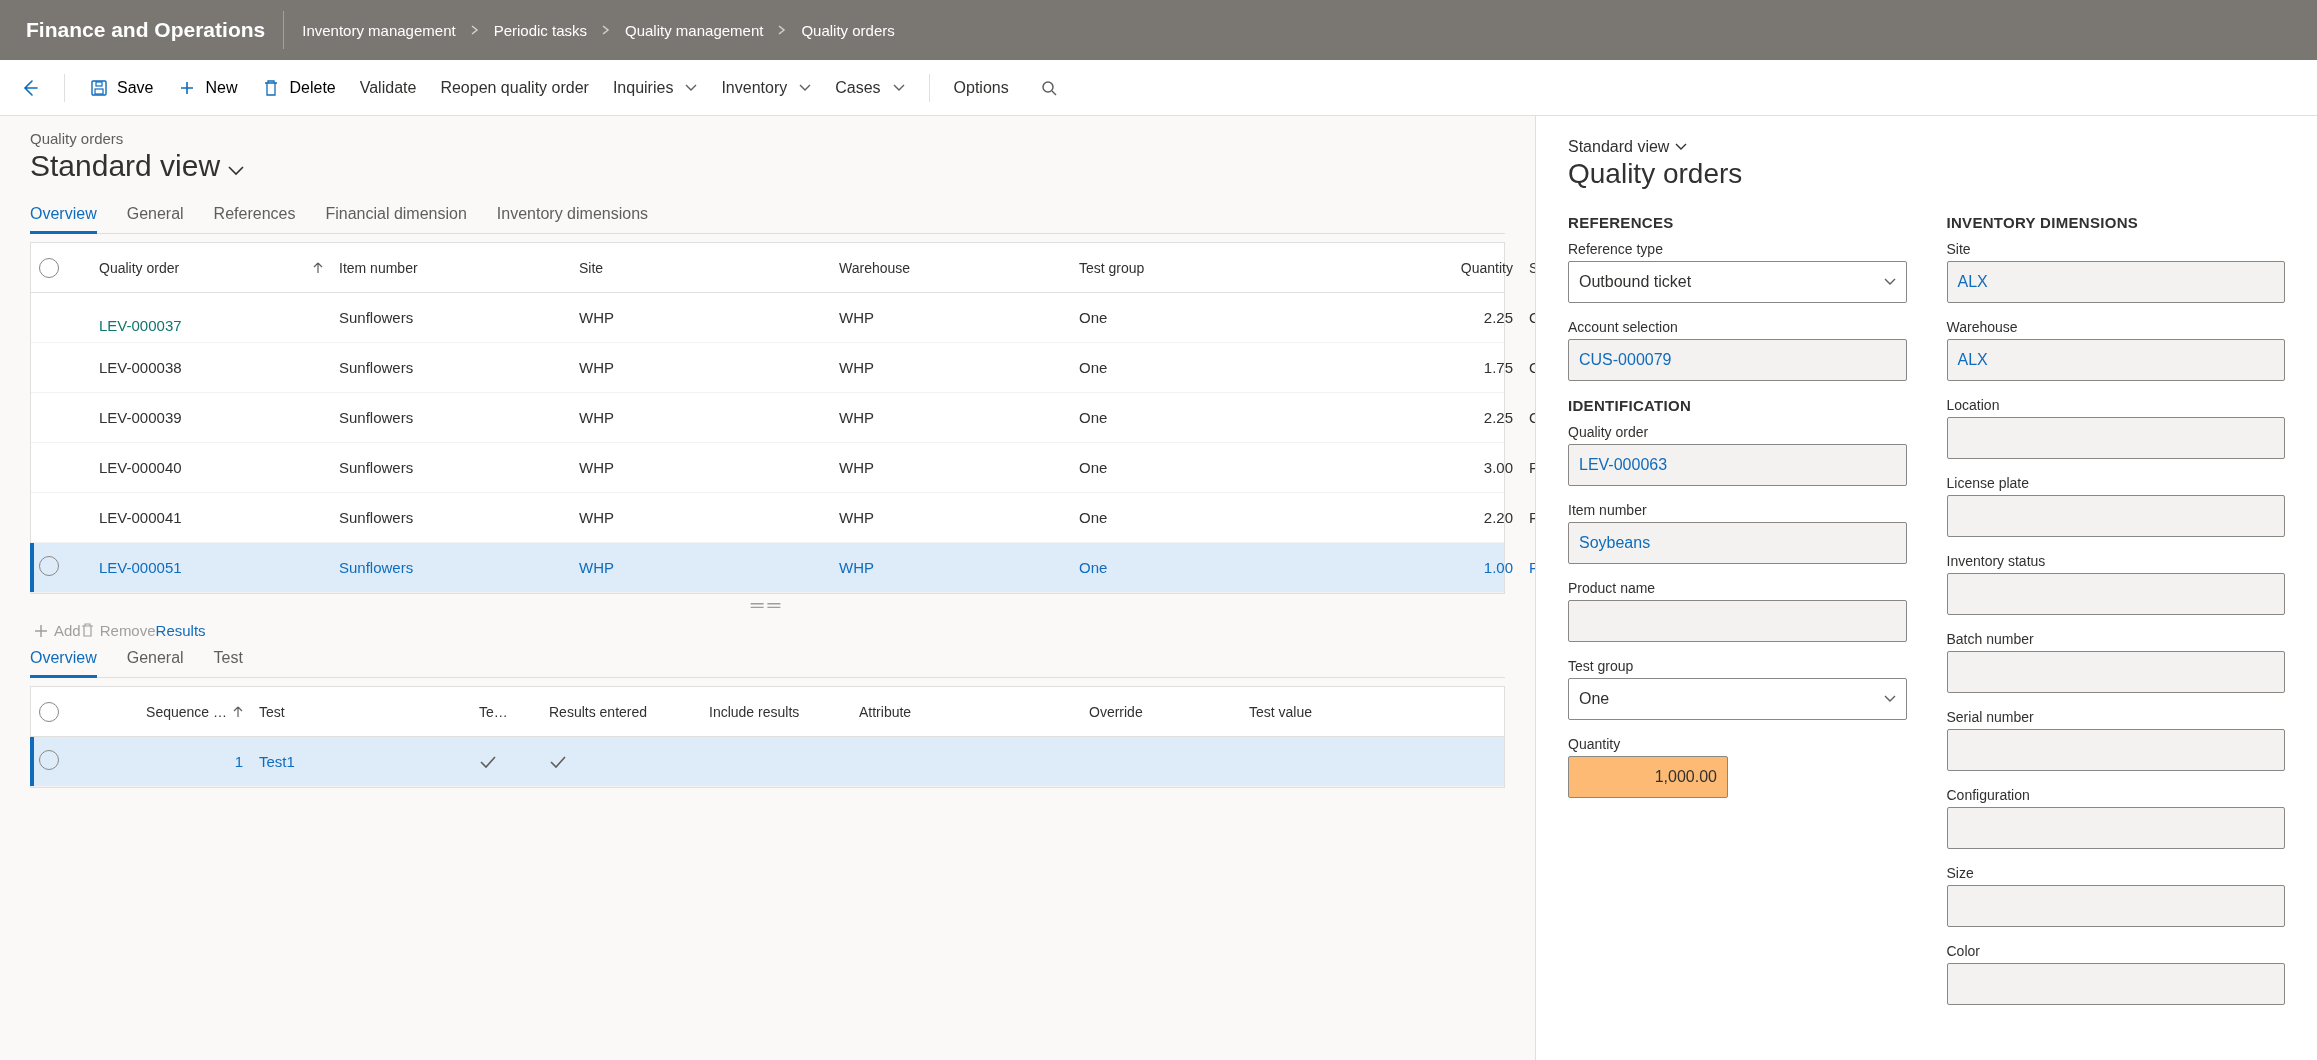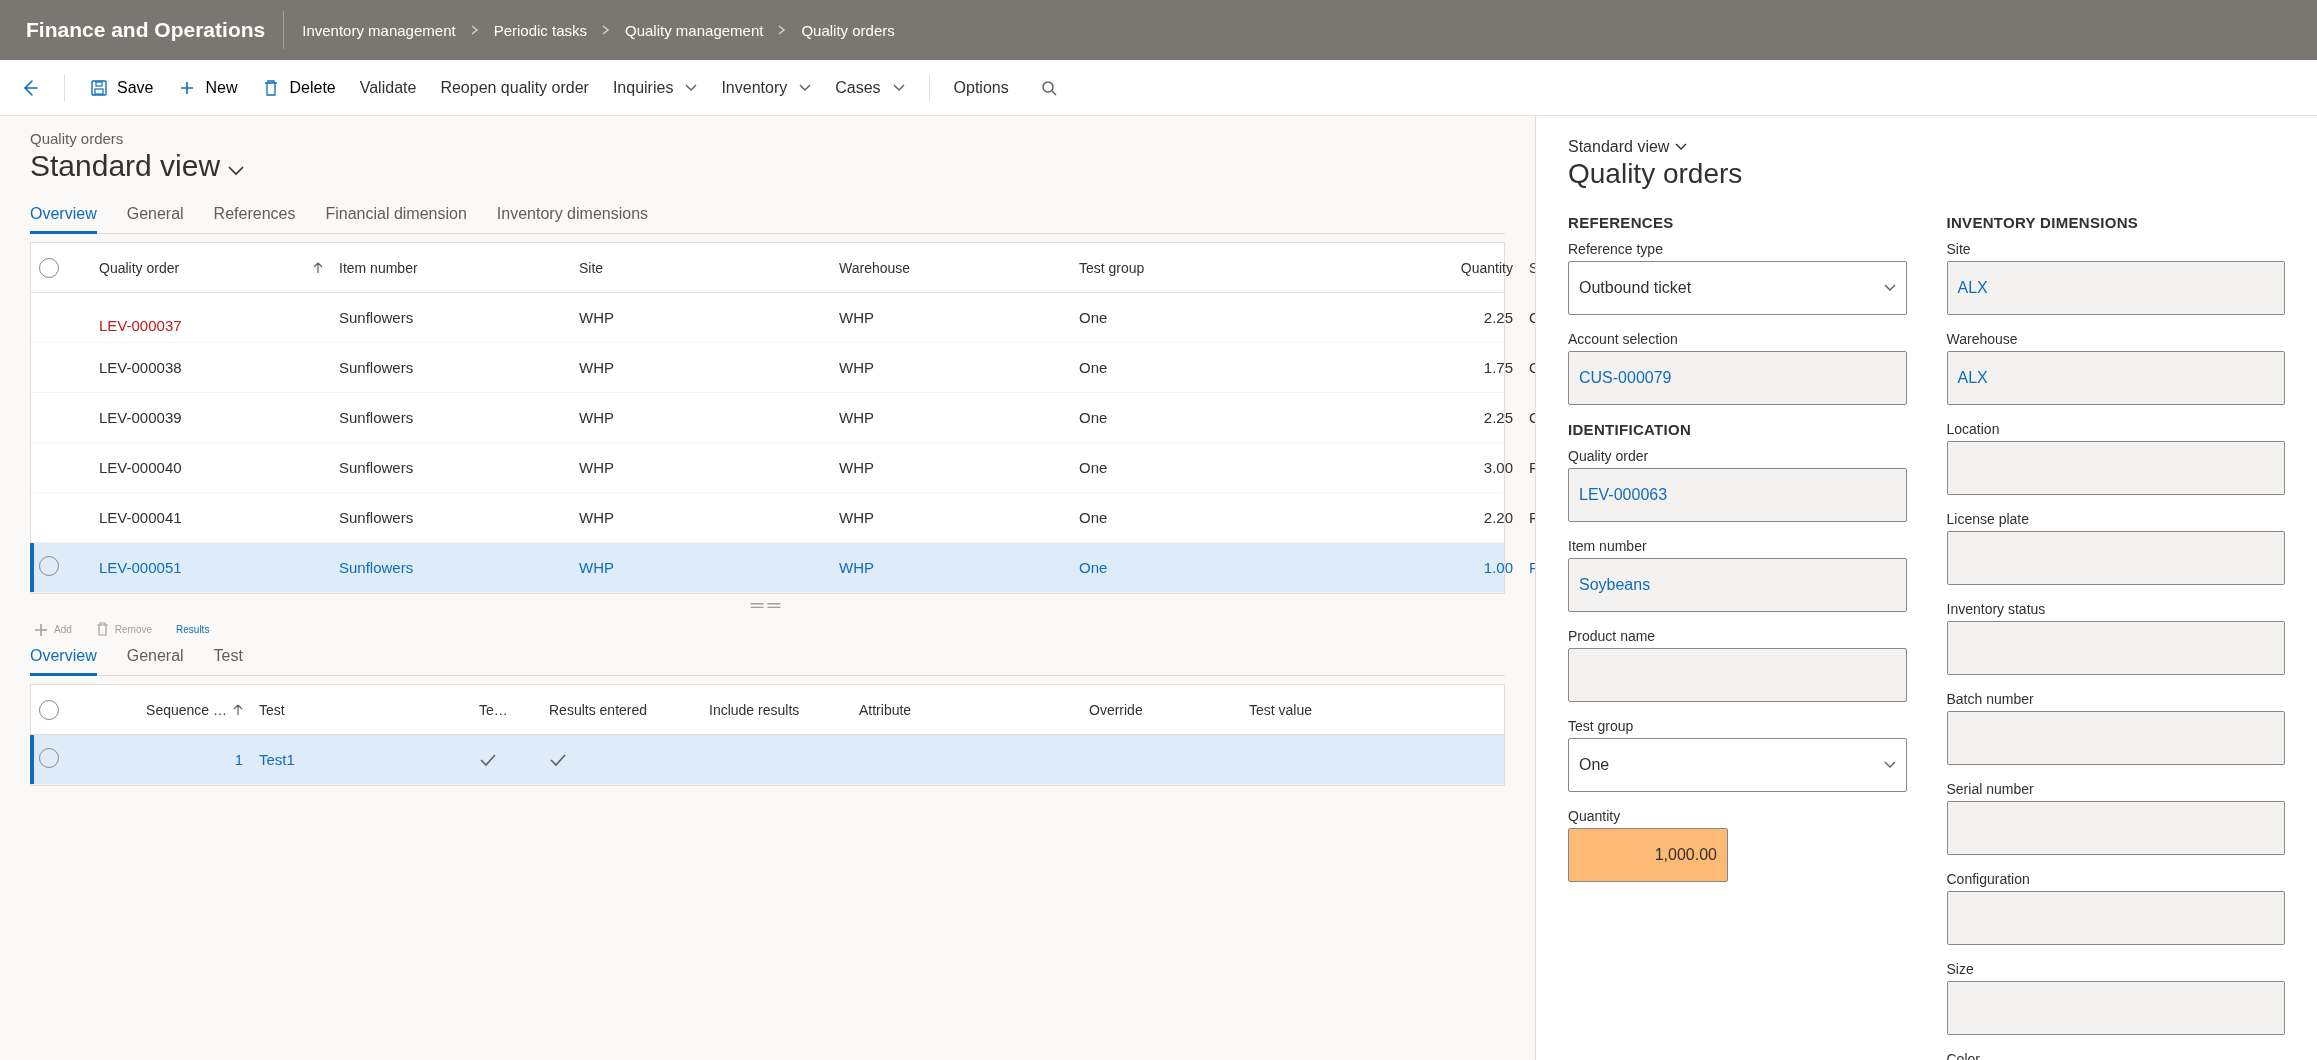--- a/index.html
+++ b/index.html
@@ -46,36 +46,36 @@
   .grid-row .cell { padding:0 8px; white-space:nowrap; overflow:hidden; text-overflow:ellipsis; }
   .grid-row .cell.r { text-align:right; }
   .grid-row.selected { background: #deecf9; }
   .grid-row.selected { position:relative; }
   .grid-row.selected::before { content:""; position:absolute; left:-1px; top:0; bottom:0; width:4px; background:#0f6cbd; }
   .grid-row.selected .cell { color:#0f6cbd; }
   .radio { width:20px; height:20px; border-radius:50%; border:1.5px solid #8a8886; display:inline-block; }
 
   .grid-splitter { height:22px; display:flex; align-items:center; justify-content:center; color:#a19f9d; font-size:18px; letter-spacing:4px; }
 
-  .subtoolbar { display:flex; align-items:center; gap:24px; margin: 6px 0 2px 4px; font-size:10px; }
+  .subtoolbar { display:flex; align-items:center; margin: 6px 0 2px 4px; font-size:15px; }
   .subtoolbar .sact { display:flex; align-items:center; gap:6px; color:#a19f9d; cursor:pointer; }
   .subtoolbar .sact.active { color:#0f6cbd; }
 
   .grid2 .grid-head, .grid2 .grid-row { grid-template-columns: 60px 160px 220px 70px 160px 150px 230px 160px 220px; }
   .checkmark { color:#605e5c; font-size:18px; }
 
   
   .rp-viewline { display:flex; align-items:center; gap:6px; font-size:16px; color:#323130; margin-bottom:2px; }
   .rp-title { font-size:28px; color:#323130; margin-bottom:16px; }
   .rp-cols { display:flex; gap:40px; }
   .rp-col { flex:1; min-width:0; }
   .rp-section { font-size:15px; font-weight:600; color:#323130; letter-spacing:.3px; margin: 8px 0 10px 0; }
   .fld { margin-bottom: 16px; }
   .fld label { display:block; font-size:14px; color:#323130; margin-bottom:4px; }
-  .fld .inputlike { height:54px; border:1px solid #8a8886; background:#f3f2f1; display:flex; align-items:center; padding:0 10px; font-size:16px; color:#0f6cbd; border-radius:2px; justify-content:space-between; }
+  .fld .inputlike { height:42px; border:1px solid #8a8886; background:#f3f2f1; display:flex; align-items:center; padding:0 10px; font-size:16px; color:#0f6cbd; border-radius:2px; justify-content:space-between; }
   .fld .inputlike.white { background:#fff; color:#323130; }
   .fld .inputlike.blank { background:#f3f2f1; }
   .fld .inputlike .chev { color:#605e5c; }
   .fld .inputlike.num { justify-content:flex-end; color:#323130; background:#fdba74; width:160px; }
   .fld .inputlike.plain-text { color:#323130; }
 
   svg { display:block; }
 </style>
 </head>
 <body>
@@ -235,21 +235,21 @@
           <div class="hcell r">
               <span>Quantity</span>
             </div>
           <div class="hcell">
               <span>Status</span>
             </div>
         </div>
         <div id="grid1-body">
             <div class="grid-row">
               <div class="cell" style="color: rgb(50, 49, 48);"></div>
-              <div class="cell" style="color: #b91c1c; margin-top: 16px;">LEV-000037</div>
+              <div class="cell" style="color: #0f766e; margin-top: 16px;">LEV-000037</div>
               <div class="cell" style="color: rgb(50, 49, 48);">Sunflowers</div>
               <div class="cell" style="color: rgb(50, 49, 48);">WHP</div>
               <div class="cell" style="color: rgb(50, 49, 48);">WHP</div>
               <div class="cell" style="color: rgb(50, 49, 48);">One</div>
               <div class="cell r" style="color: rgb(50, 49, 48);">2.25</div>
               <div class="cell" style="color: rgb(50, 49, 48);">Open</div>
             </div>
             <div class="grid-row">
               <div class="cell" style="color: rgb(50, 49, 48);"></div>
               <div class="cell" style="color: rgb(50, 49, 48);">LEV-000038</div>

